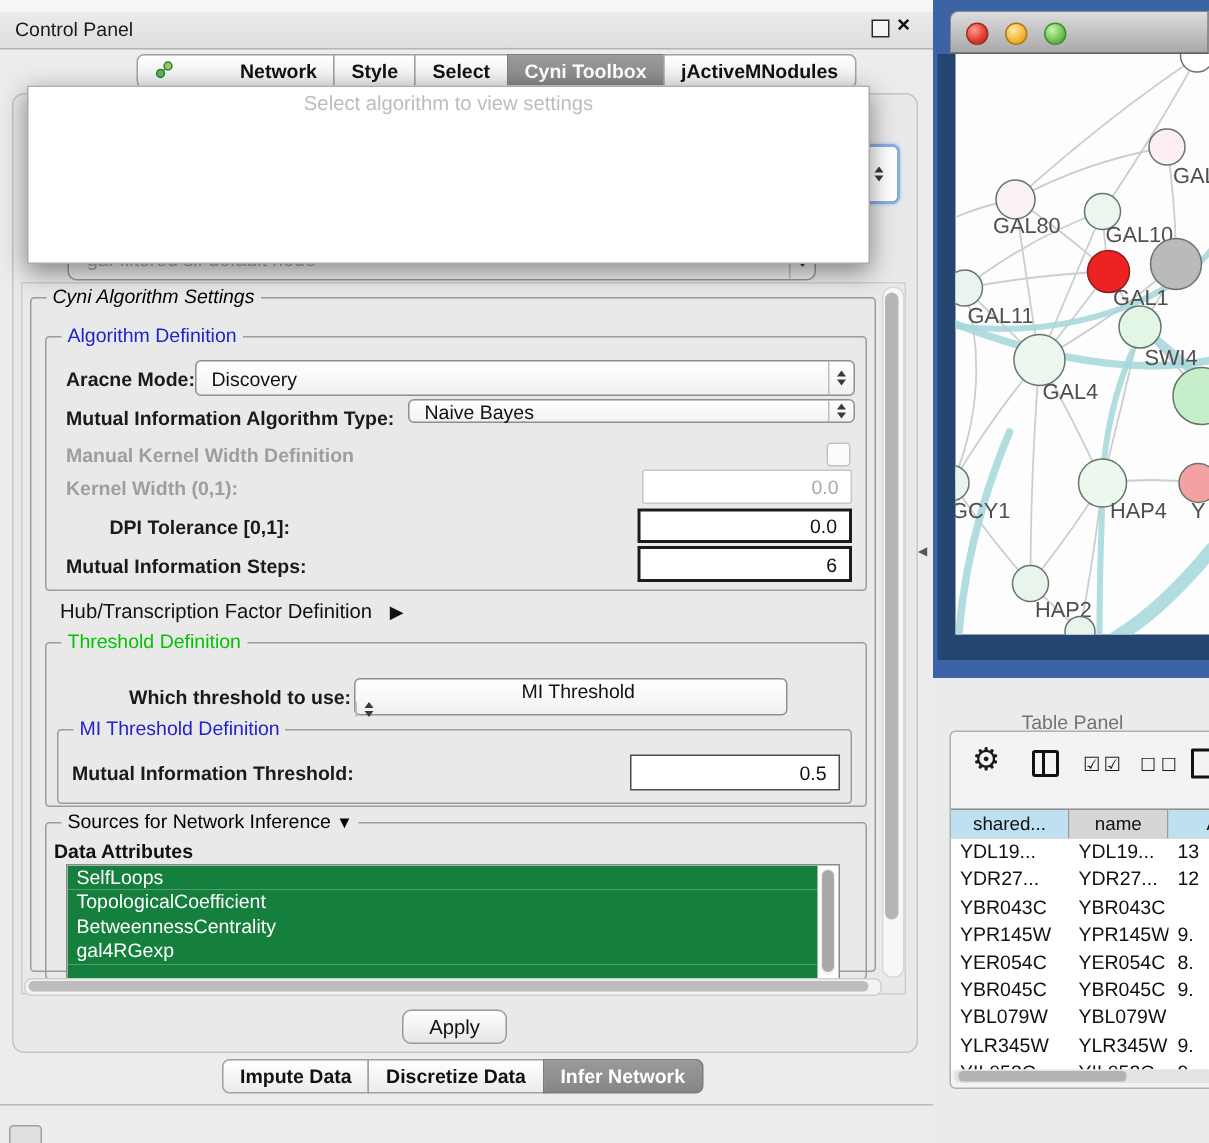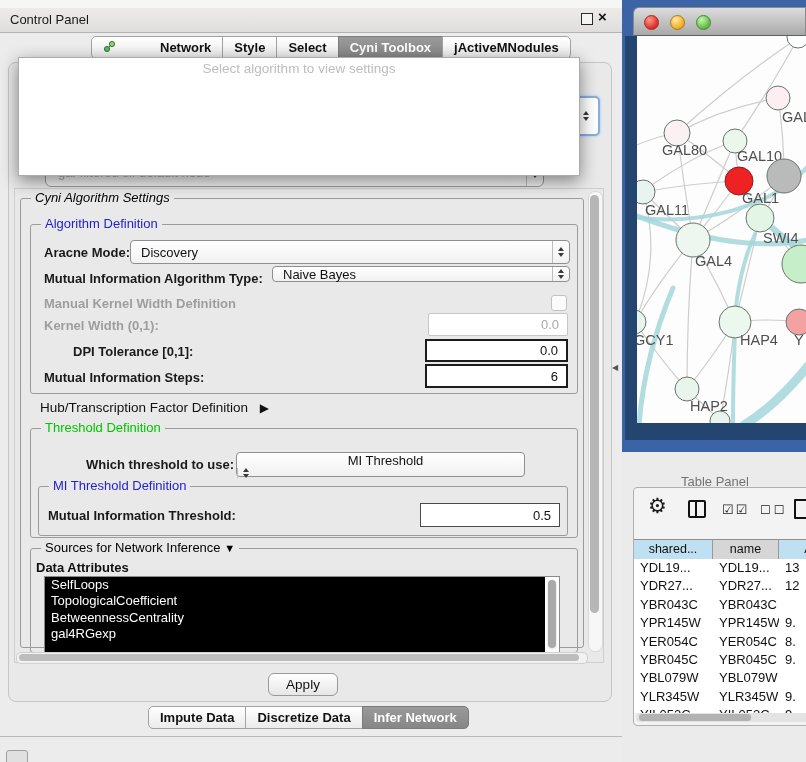--- a/index.html
+++ b/index.html
@@ -66,21 +66,21 @@
   .ninput.dis{border:1px solid #c6c6c6;color:#a9a9a9;border-radius:2px;}
   .ninput.strong{border:2px solid #1c1c1c;}
   .ninput.norm{border:1px solid #4a4a4a;}
   .checkbox{position:absolute;width:14px;height:14px;border:1px solid #c2c2c2;background:#fbfbfb;
             border-radius:3px;}
   .hub-row{position:absolute;font-size:13.5px;color:#111;}
   .hub-row .caret{font-size:12px;margin-left:8px;}
   .attr-label{position:absolute;font-weight:bold;font-size:13px;color:#111;}
   .attr-list{position:absolute;background:#fff;border:1px solid #8a8a8a;overflow:hidden;}
   .attr-item{height:16.4px;line-height:16.4px;font-size:13px;padding-left:6px;width:calc(100% - 20px);}
-  .attr-item.sel{background:#000000;color:#fff;}
+  .attr-item.sel{background:#15803d;color:#fff;}
   .list-vscroll{position:absolute;top:2px;right:2px;bottom:2px;width:10px;background:#f1f1f1;
                 border-radius:5px;}
   .list-vthumb{position:absolute;top:1px;left:1px;width:8px;height:96%;background:#a9a9a9;border-radius:4px;}
   .vscroll{position:absolute;background:#f7f7f7;border:1px solid #d8d8d8;border-radius:7px;}
   .vthumb{position:absolute;left:1px;width:9px;background:#b6b6b6;border-radius:5px;}
   .hscroll{position:absolute;background:#f2f2f2;border:1px solid #d0d0d0;border-radius:5px;}
   .hthumb{position:absolute;top:1px;height:7px;background:#bdbdbd;border-radius:4px;}
 
   .apply-btn{left:268px;top:673px;width:70px;height:23px;background:linear-gradient(#ffffff,#e6e6e6);
              border:1px solid #9a9a9a;border-radius:6px;font-size:13.5px;color:#111;display:flex;

